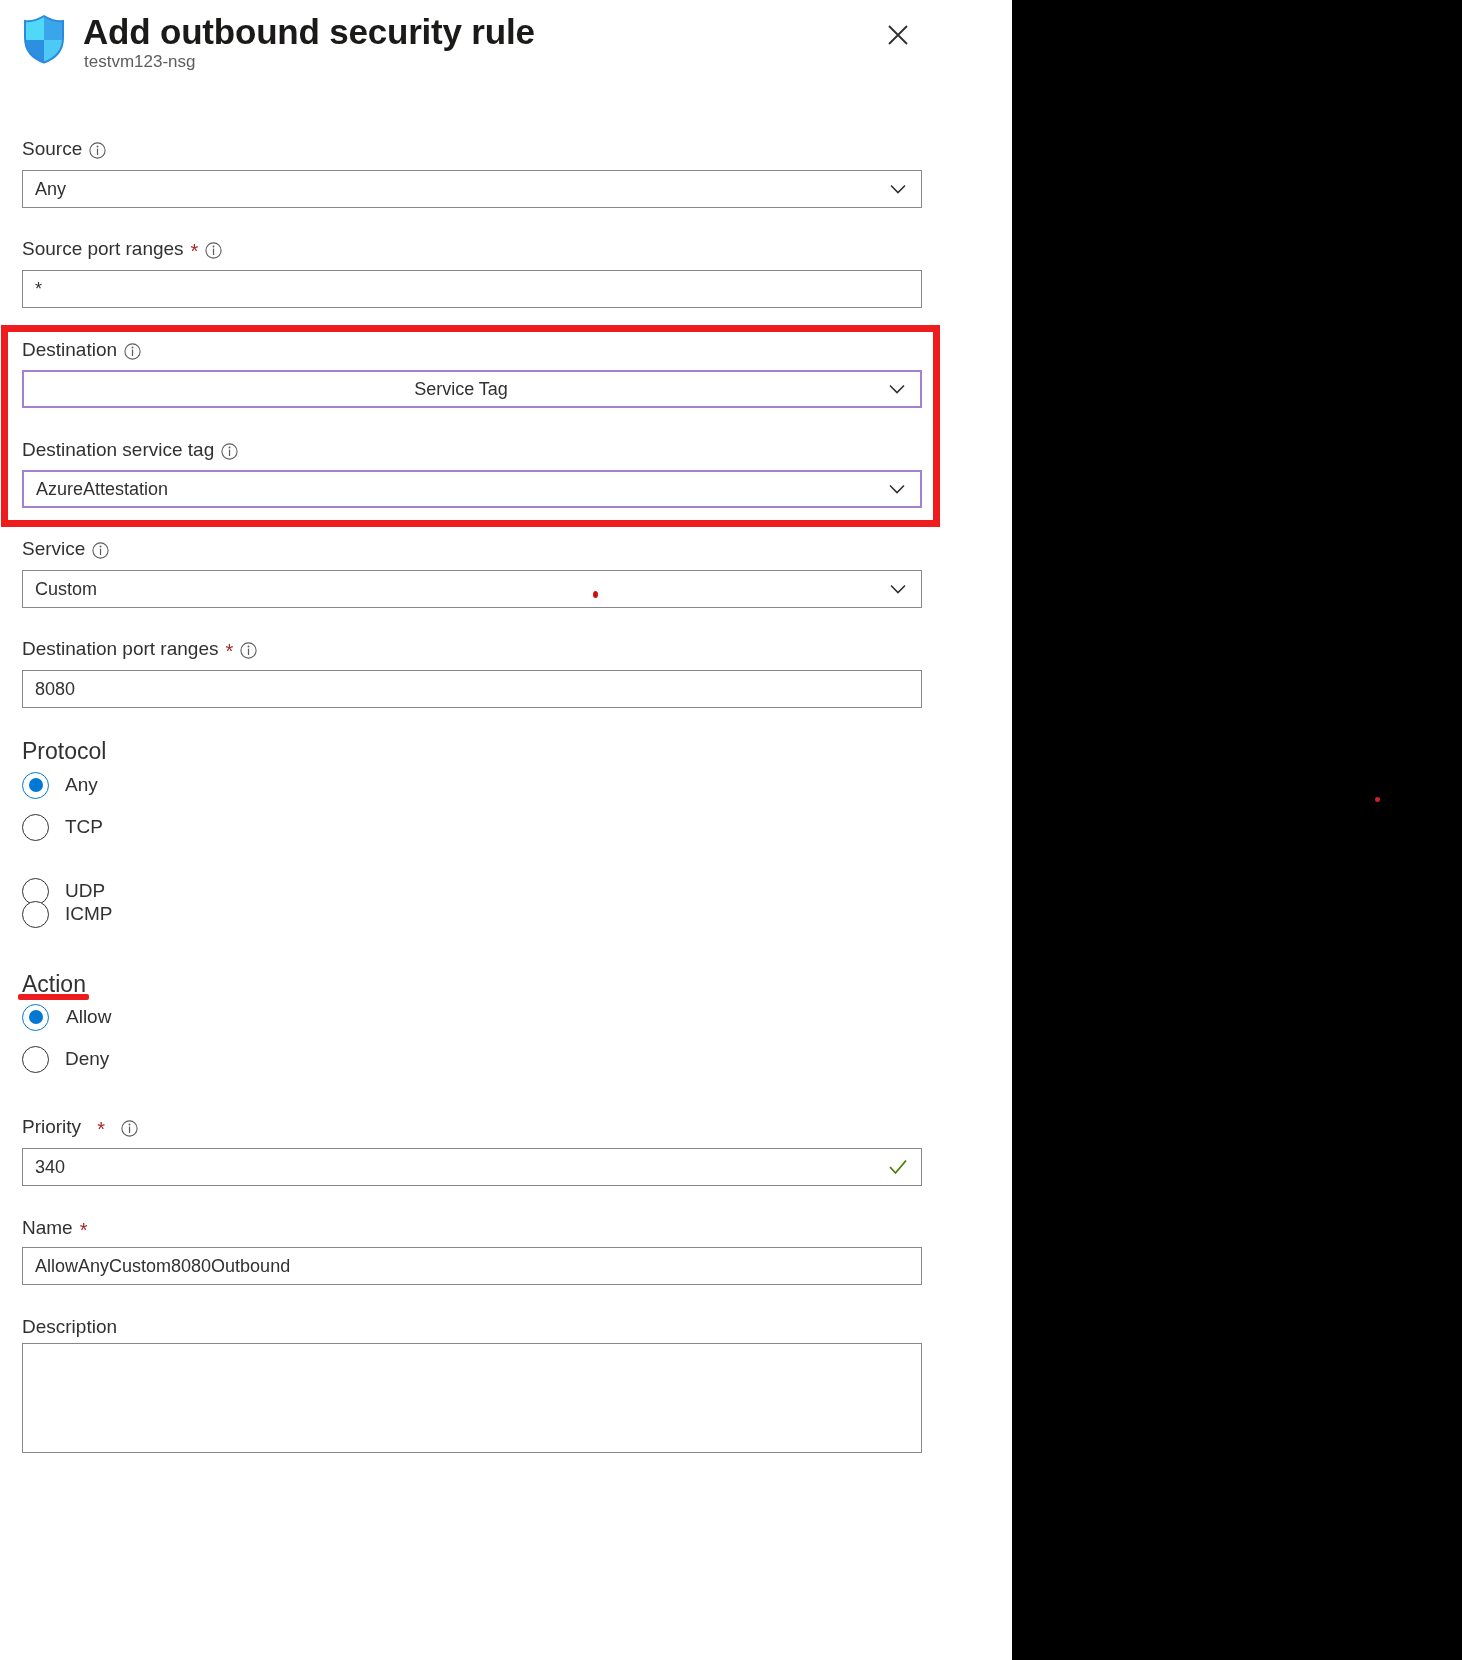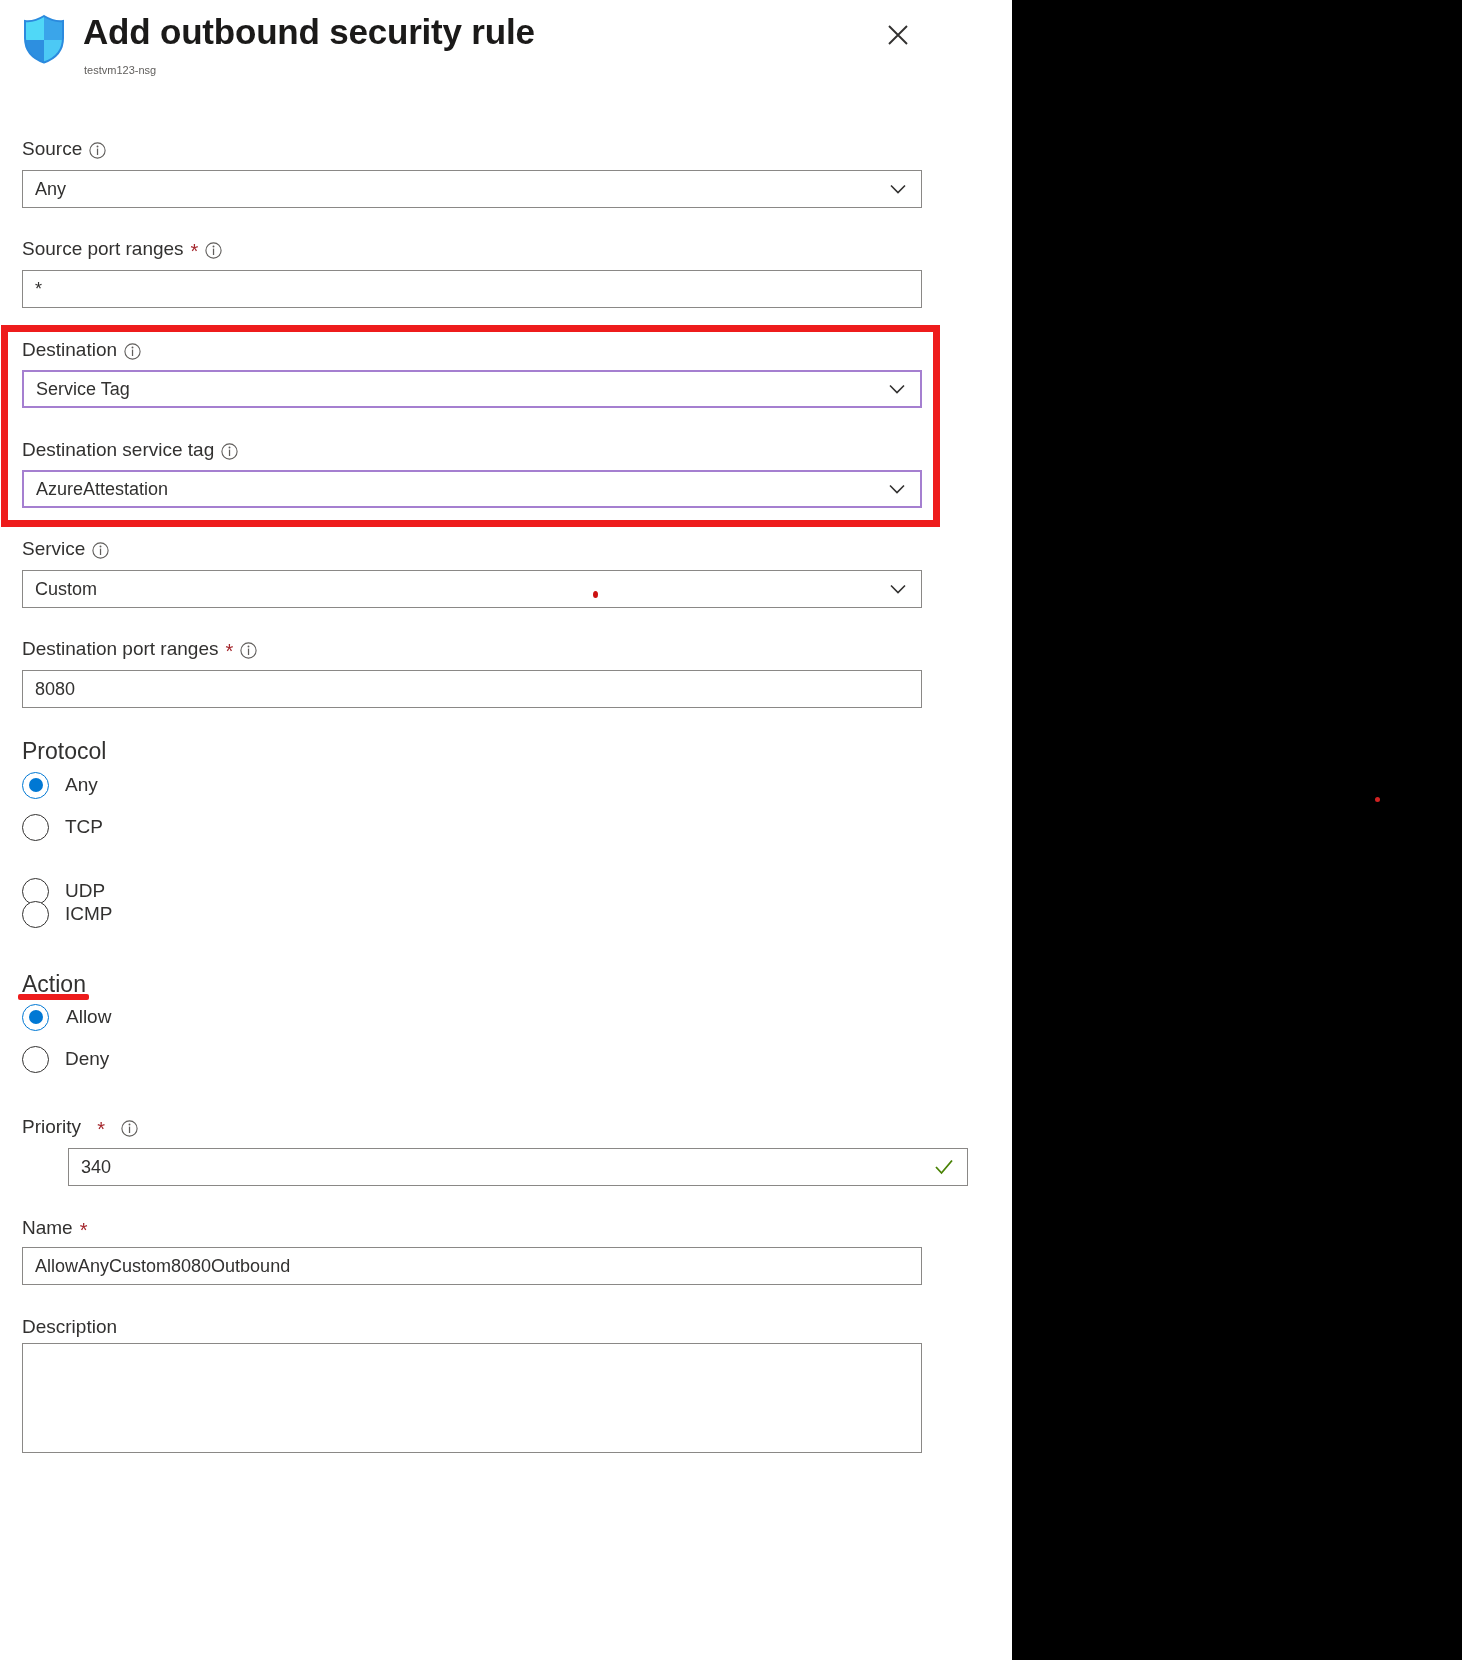--- a/index.html
+++ b/index.html
@@ -46,22 +46,22 @@
     top: 12px;
     font-size: 35px;
     font-weight: 600;
     color: #1b1a19;
     letter-spacing: -0.2px;
     white-space: nowrap;
   }
   #subtitle {
     position: absolute;
     left: 84px;
-    top: 64px;
-    font-size: 11px;
+    top: 52px;
+    font-size: 17px;
     color: #605e5c;
     white-space: nowrap;
   }
   #close-btn {
     position: absolute;
     left: 878px;
     top: 15px;
     width: 40px;
     height: 40px;
     cursor: pointer;
@@ -301,21 +301,21 @@
   <div class="field-label" style="left:22px; top:339px;">
     <span>Destination</span>
     <span class="info-icon">
       <svg width="17" height="17" viewBox="0 0 17 17">
           <circle cx="8.5" cy="8.5" r="7.6" fill="none" stroke="#605e5c" stroke-width="1.1"></circle>
           <circle cx="8.5" cy="4.5" r="0.95" fill="#605e5c"></circle>
           <rect x="7.9" y="6.6" width="1.25" height="6.4" fill="#605e5c"></rect>
         </svg>
     </span>
   </div>
-  <div class="input-box focused" style="top:370px;">
+  <div class="input-box focused" style="top:370px;text-align:center;">
     <span class="val">Service Tag</span>
     <span class="chev">
       <svg width="22" height="22" viewBox="0 0 22 22">
           <path d="M4 7.5 L11 14.5 L18 7.5" fill="none" stroke="#323130" stroke-width="1.6"></path>
         </svg>
     </span>
   </div>
 
   <div class="field-label" style="left:22px; top:439px;justify-content:space-between;">
     <span>Destination service tag</span>
@@ -404,21 +404,21 @@
     <span>Priority</span>
     <span class="req-star">*</span>
     <span class="info-icon">
       <svg width="17" height="17" viewBox="0 0 17 17">
           <circle cx="8.5" cy="8.5" r="7.6" fill="none" stroke="#605e5c" stroke-width="1.1"></circle>
           <circle cx="8.5" cy="4.5" r="0.95" fill="#605e5c"></circle>
           <rect x="7.9" y="6.6" width="1.25" height="6.4" fill="#605e5c"></rect>
         </svg>
     </span>
   </div>
-  <div class="input-box" style="top:1148px;margin-left:46px;">
+  <div class="input-box" style="top:1148px;">
     <span class="val">340</span>
     <span class="check-ok">
       <svg width="22" height="22" viewBox="0 0 22 22">
           <path d="M3 11 L8.5 17 L19 4.5" fill="none" stroke="#498205" stroke-width="1.8"></path>
         </svg>
     </span>
   </div>
 
   <div class="field-label" style="left:22px; top:1217px;">
     <span>Name</span>

